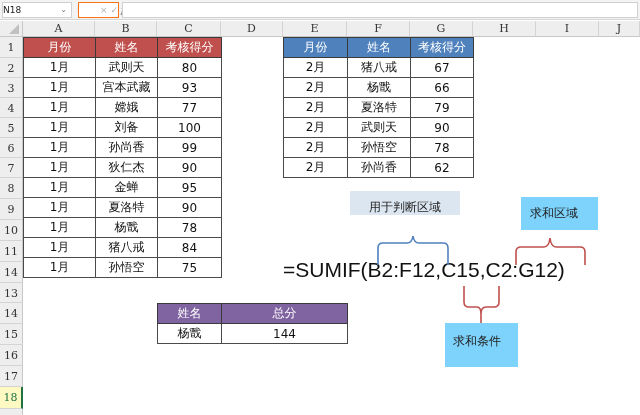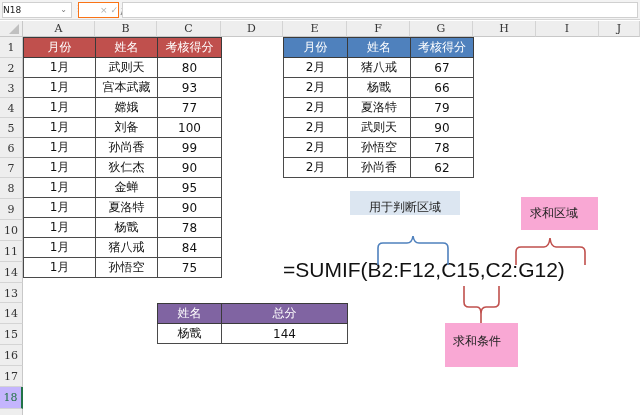--- a/index.html
+++ b/index.html
@@ -13,35 +13,35 @@
   .fsep { position: absolute; left: 74px; top: 4px; font-size: 8px; color: #aaa; }
   .ficons { position: absolute; left: 78px; top: 2px; width: 41px; height: 16px; background: #fff; border: 1px solid #f97316; font-size: 9px; line-height: 14px; color: #b0b0b0; padding-left: 21px; letter-spacing: 3px; }
   .ficons .fx { color: #444; font-style: italic; font-family: "DejaVu Serif", serif; letter-spacing: 0; }
   .finput { position: absolute; left: 122px; top: 2px; width: 516px; height: 16px; background: #fff; border: 1px solid #d0d0d0; font-size: 9px; line-height: 14px; padding-left: 4px; }
 
   
   .colhdr { position: absolute; top: 21px; height: 16px; background: #eeeeee; border-right: 1px solid #d4d4d4; border-bottom: 1px solid #c8c8c8; font-family: "DejaVu Serif", serif; font-size: 11px; color: #333; text-align: center; line-height: 16px; }
   .corner { position: absolute; left: 0; top: 21px; width: 23px; height: 16px; background: #eeeeee; border-right: 1px solid #c8c8c8; border-bottom: 1px solid #c8c8c8; }
   .corner::after { content: ""; position: absolute; right: 3px; bottom: 2px; border-left: 10px solid transparent; border-bottom: 10px solid #c0c0c0; }
   .rowhdr { position: absolute; left: 0; width: 23px; background: #eeeeee; border-right: 1px solid #c8c8c8; border-bottom: 1px solid #d4d4d4; font-family: "DejaVu Serif", serif; font-size: 11px; color: #333; text-align: center; }
-  .rowhdr.sel { background: #c4b5fd; color: #217346; border-right: 2px solid #217346; }
+  .rowhdr.sel { background: #fef9c3; color: #217346; border-right: 2px solid #217346; }
 
   
   table.dt { position: absolute; border-collapse: collapse; font-size: 12px; }
   table.dt td { border: 1px solid #4a4a4a; text-align: center; height: 20px; padding: 0; color: #111; }
   table.dt tr.hdr td { color: #ffffff; border-color: #3a3a3a; text-align: center; }
   .t1 tr.hdr td { background: #c0504d; }
   .t2 tr.hdr td { background: #4f81bd; }
   .t3 tr.hdr td { background: #8064a2; }
 
   
   .formula { position: absolute; left: 283px; top: 258px; font-family: "Liberation Sans", sans-serif; font-size: 21px; color: #111; white-space: nowrap; letter-spacing: 0px; }
   .note { position: absolute; font-size: 12px; color: #222; }
   .note.blue { background: #dce6f1; }
-  .note.green { background: #f9a8d4; }
+  .note.green { background: #7dd3fc; }
   svg.braces { position: absolute; left: 0; top: 0; width: 640px; height: 415px; pointer-events: none; }
 </style>
 </head>
 <body>
 
 <div class="fbar">
   <div class="namebox">
     <span>N18</span>
     <span class="dd">⌄</span>
   </div>

